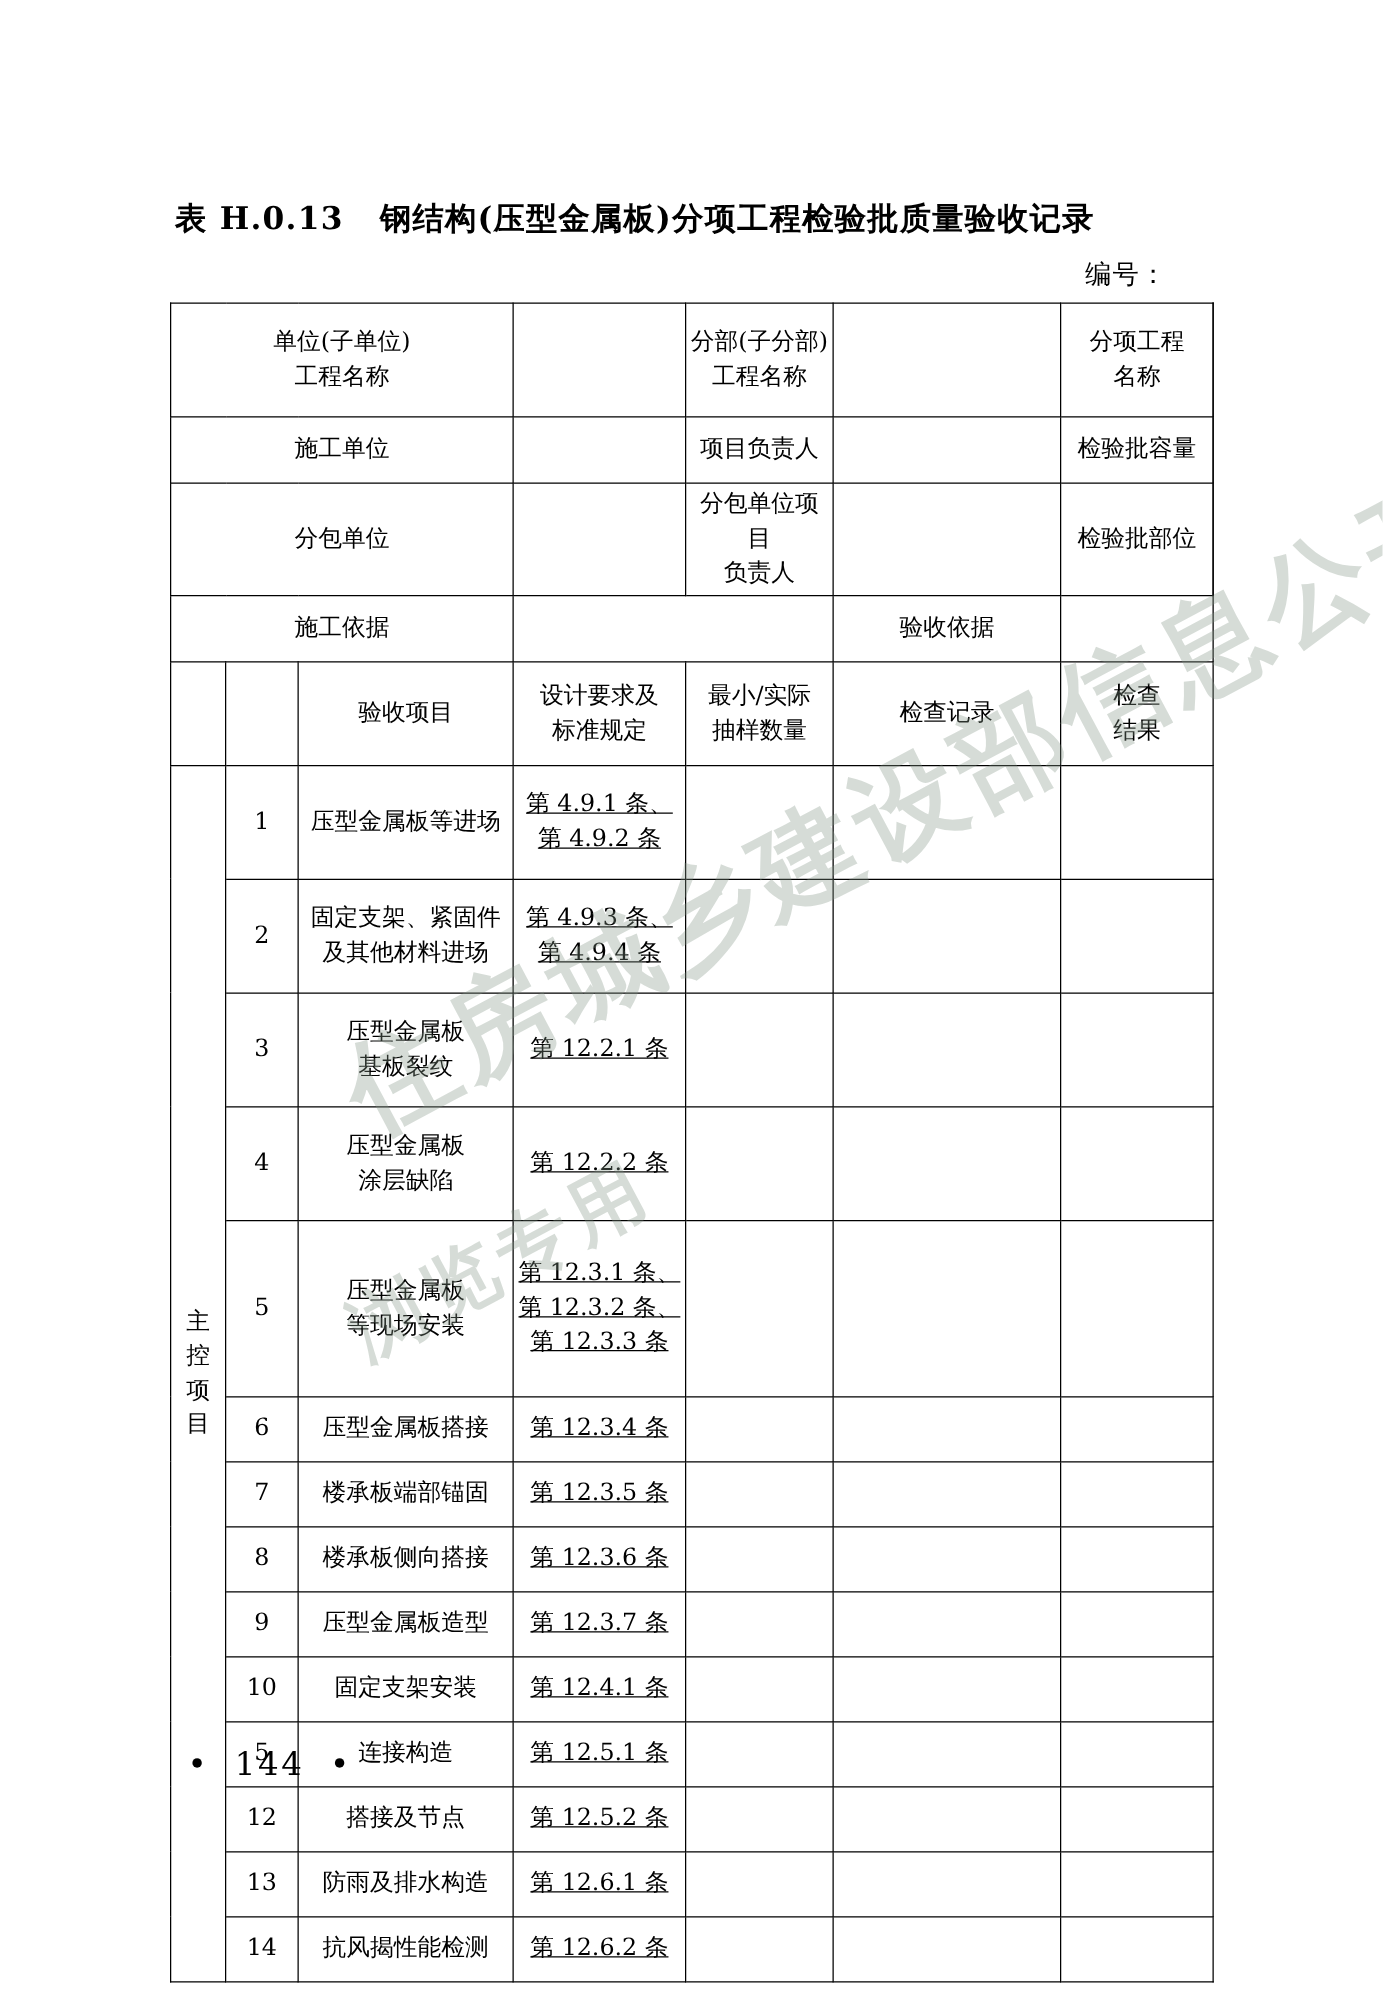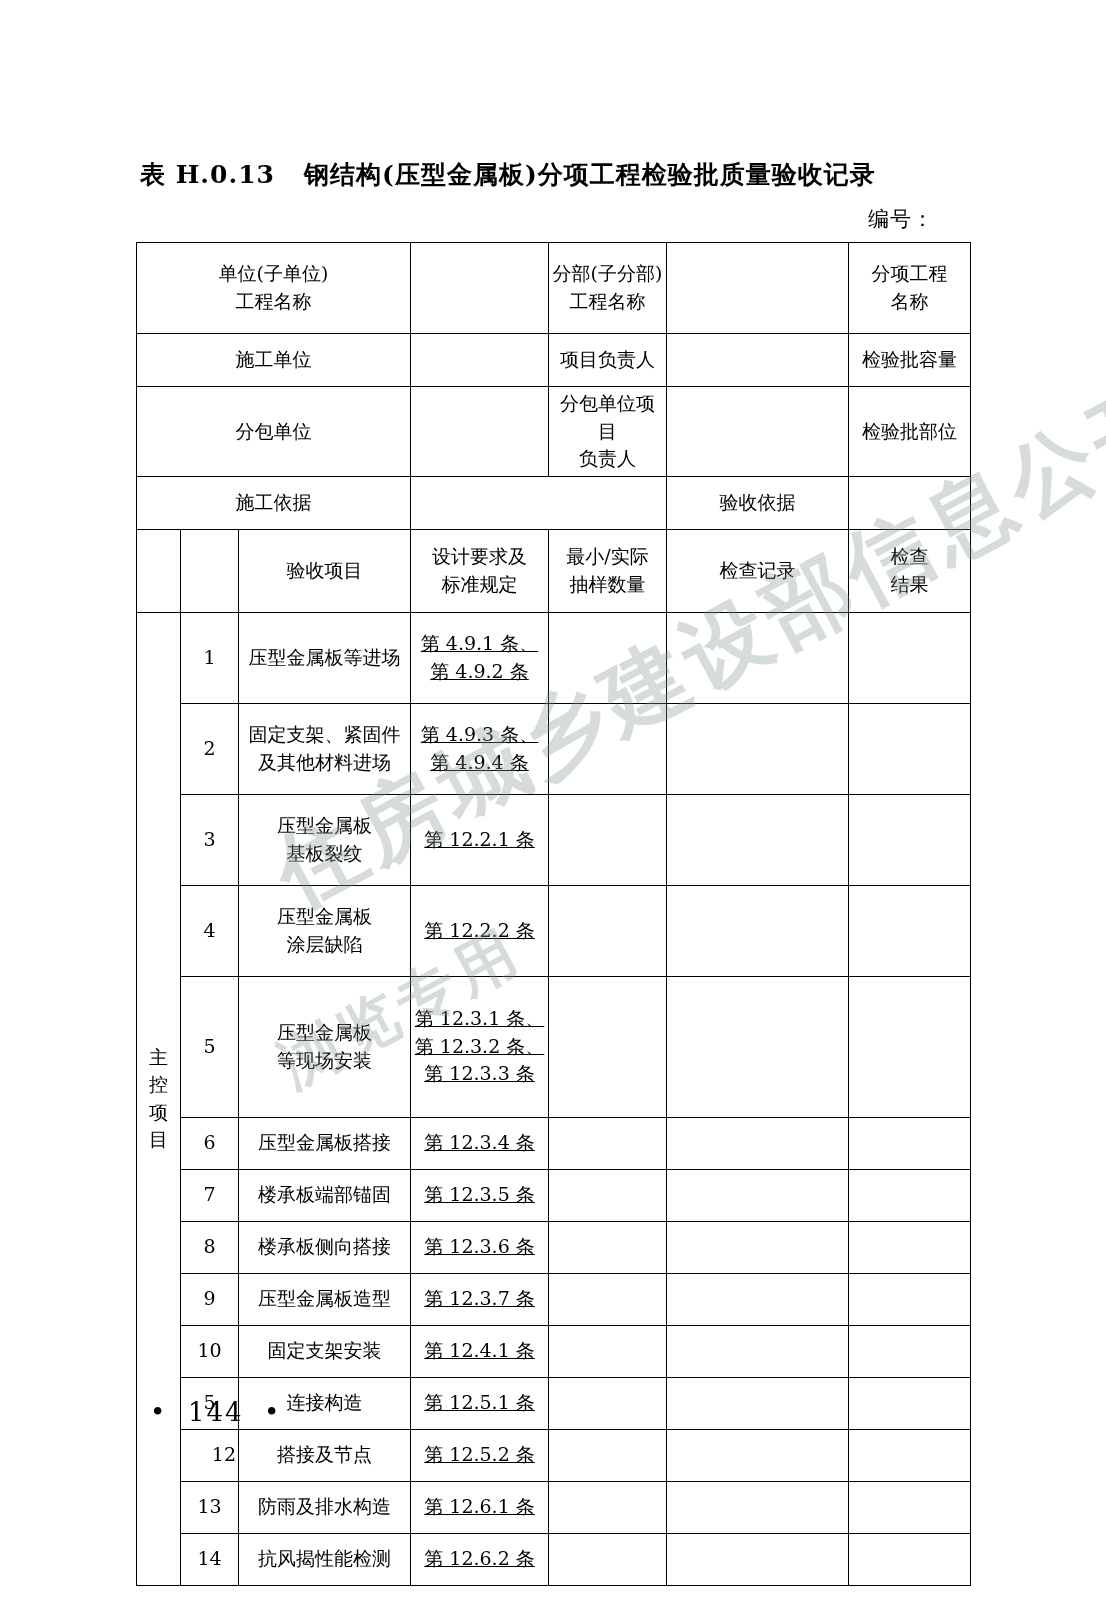--- a/index.html
+++ b/index.html
@@ -335,21 +335,21 @@
             <div>连接构造</div>
           </td>
           <td class="spec-cell">
             <div>第 12.5.1 条</div>
           </td>
           <td></td>
           <td></td>
           <td></td>
         </tr>
         <tr>
-          <td class="num-cell" style="height: 45px; text-align: right;">12</td>
+          <td class="num-cell" style="height: 45px;">12</td>
           <td>
             <div>搭接及节点</div>
           </td>
           <td class="spec-cell">
             <div>第 12.5.2 条</div>
           </td>
           <td></td>
           <td></td>
           <td></td>
         </tr>

